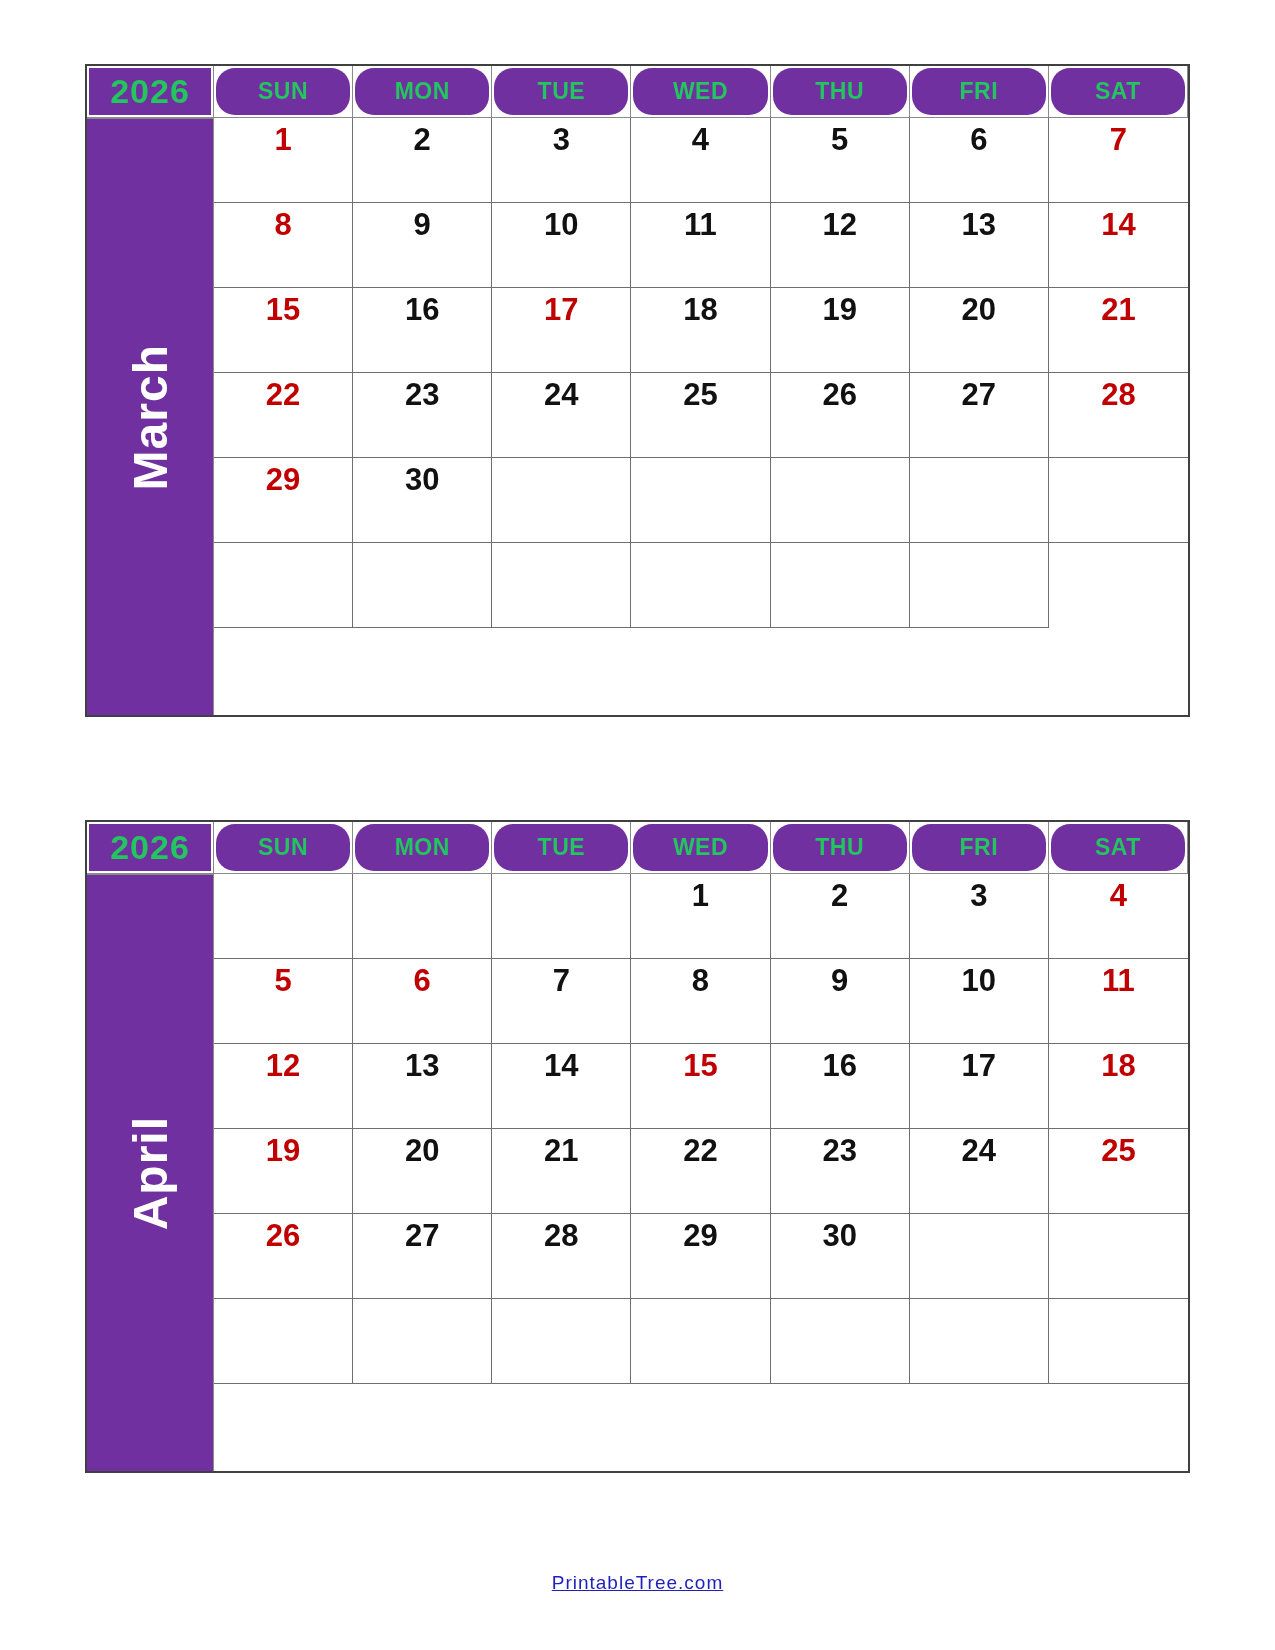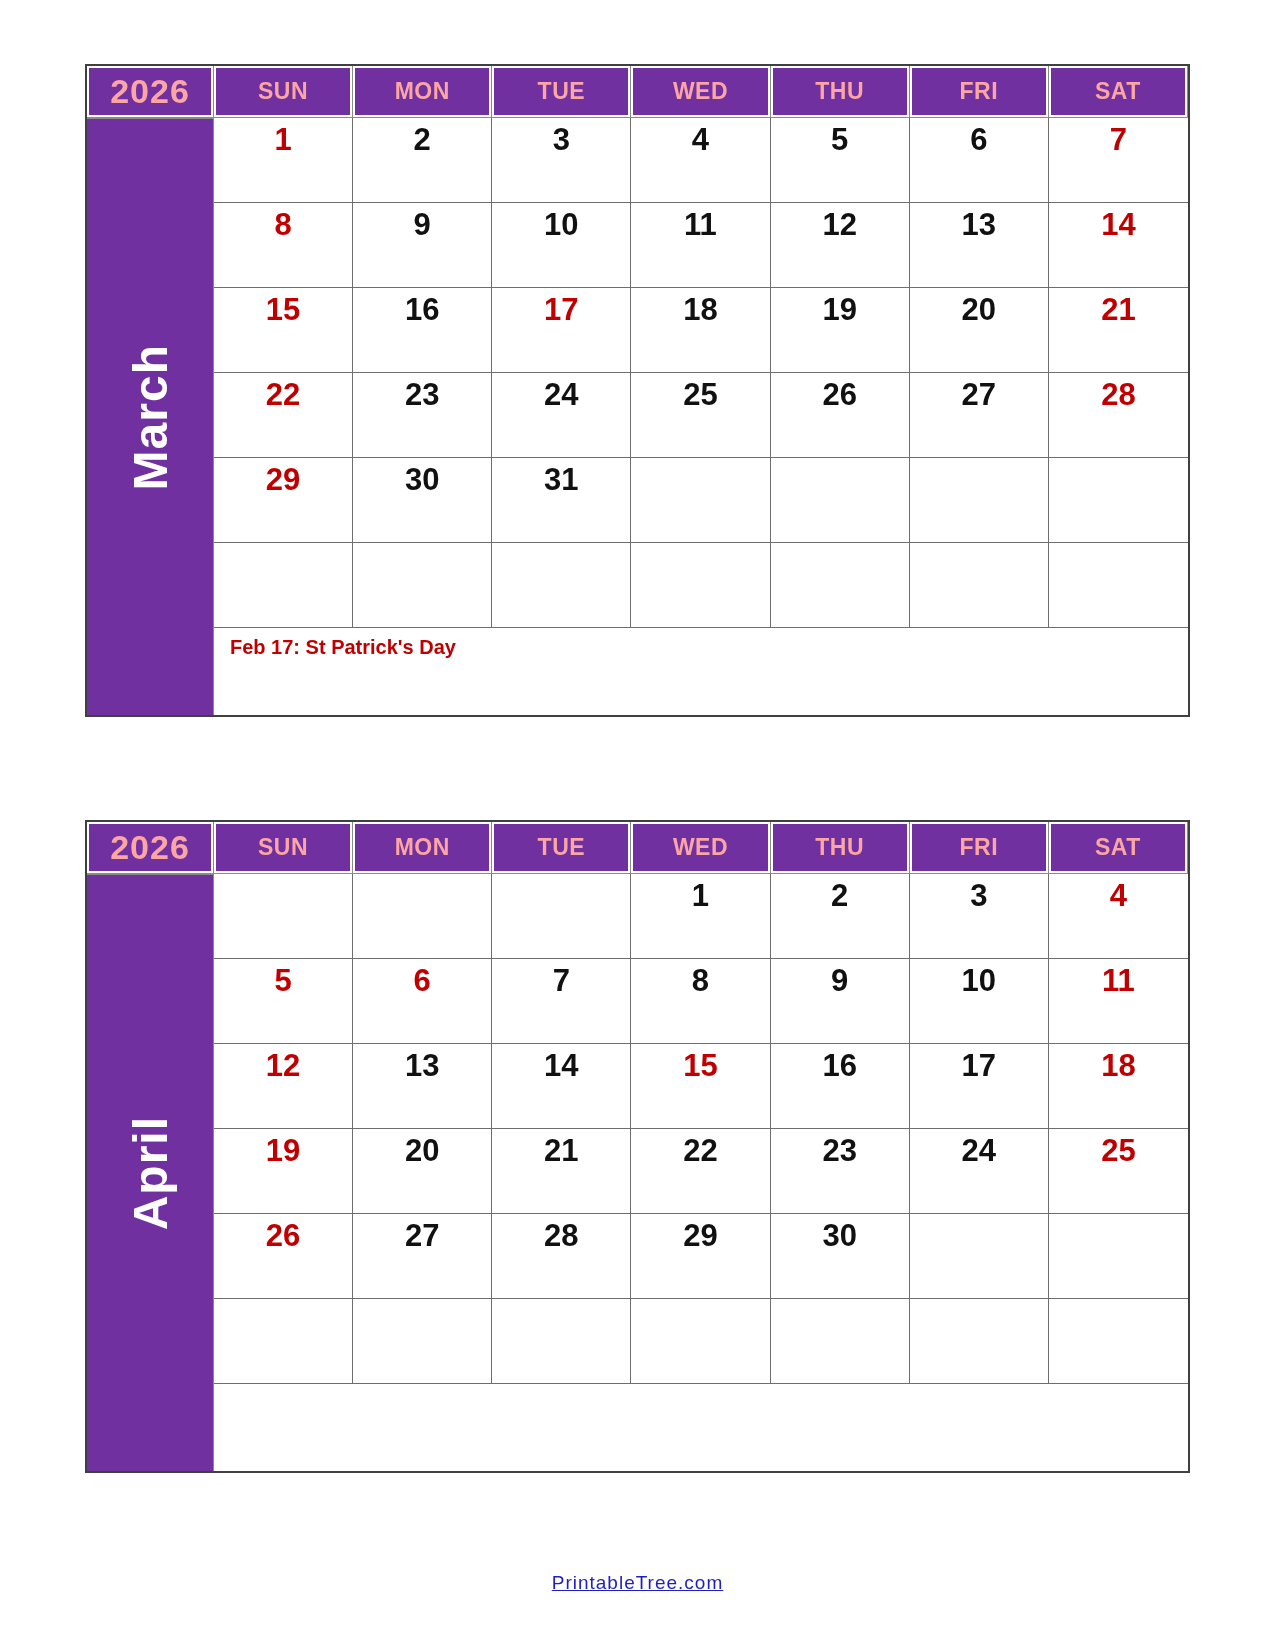--- a/index.html
+++ b/index.html
@@ -23,23 +23,23 @@
     background:#fff;
   }
   .month.m0{top:64px;}
   .month.m1{top:820px;}
 
   
   .hd{background:#fff;border-right:1px solid #8a8a8a;border-bottom:1px solid #8a8a8a;padding:2px;}
   .hd:last-of-type{border-right:none;}
   .hd-in{background:var(--purple);width:100%;height:100%;
     display:flex;align-items:center;justify-content:center;
-    color:#fca5a5;font-weight:bold;}
+    color:#22c55e;font-weight:bold;}
   .year .hd-in{font-size:34px;letter-spacing:1px;}
-  .dow .hd-in{font-size:23px;letter-spacing:.5px;}
+  .dow .hd-in{font-size:23px;letter-spacing:.5px;border-radius:19px;}
 
   
   .side{grid-column:1;grid-row:2 / span 2;background:var(--purple);
     border-right:1px solid #8a8a8a;border-top:1px solid #8a8a8a;
     display:flex;align-items:center;justify-content:center;}
   .side-label{writing-mode:vertical-rl;transform:rotate(180deg);
     color:#fff;font-weight:bold;font-size:48px;letter-spacing:1px;}
 
   
   .dates{grid-column:2 / -1;grid-row:2;
@@ -117,35 +117,31 @@
       <div class="d-cell red">21</div>
       <div class="d-cell red">22</div>
       <div class="d-cell">23</div>
       <div class="d-cell">24</div>
       <div class="d-cell">25</div>
       <div class="d-cell">26</div>
       <div class="d-cell">27</div>
       <div class="d-cell red">28</div>
       <div class="d-cell red">29</div>
       <div class="d-cell">30</div>
-      <div class="d-cell">31</div>
-      <div class="d-cell"></div>
-      <div class="d-cell"></div>
-      <div class="d-cell"></div>
-      <div class="d-cell"></div>
-      <div class="d-cell"></div>
-      <div class="d-cell"></div>
-      <div class="d-cell"></div>
-      <div class="d-cell"></div>
-      <div class="d-cell"></div>
-      <div class="d-cell"></div>
-      <div class="d-cell"></div>
-    </div>
-  <div class="notes">
-      <div class="note-line">Feb 17: St Patrick's Day</div>
+      <div class="d-cell"></div>
+      <div class="d-cell"></div>
+      <div class="d-cell"></div>
+      <div class="d-cell"></div>
+      <div class="d-cell"></div>
+      <div class="d-cell"></div>
+      <div class="d-cell"></div>
+      <div class="d-cell"></div>
+      <div class="d-cell"></div>
+      <div class="d-cell"></div>
+      <div class="d-cell"></div>
     </div>
 </section>
 
 <section class="month m1">
   <div class="hd year">
     <div class="hd-in">2026</div>
   </div>
   <div class="hd dow">
       <div class="hd-in">SUN</div>
     </div>

